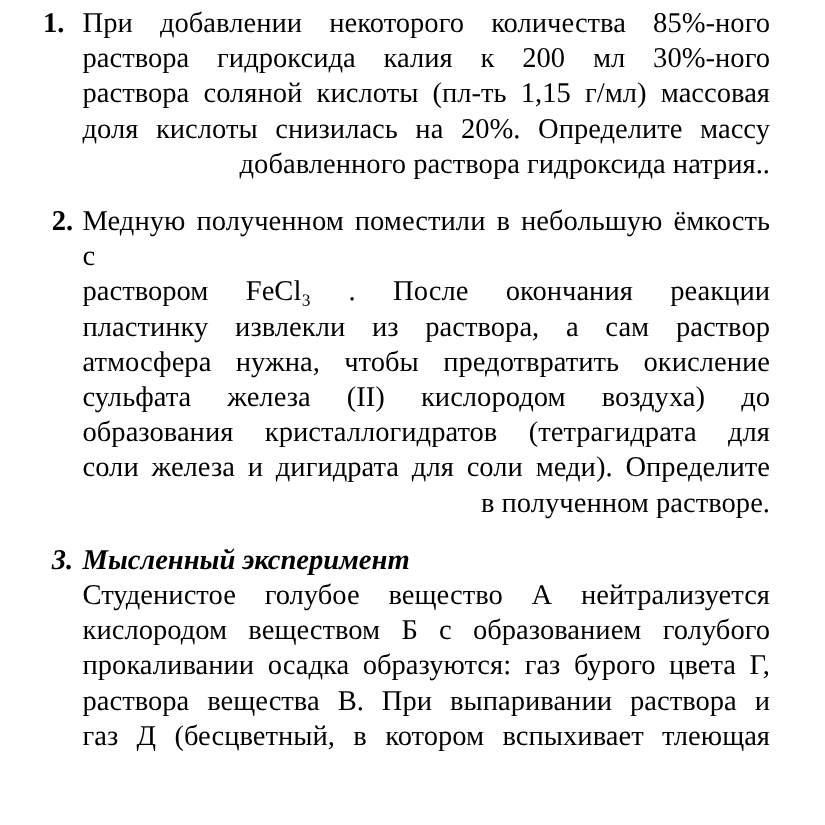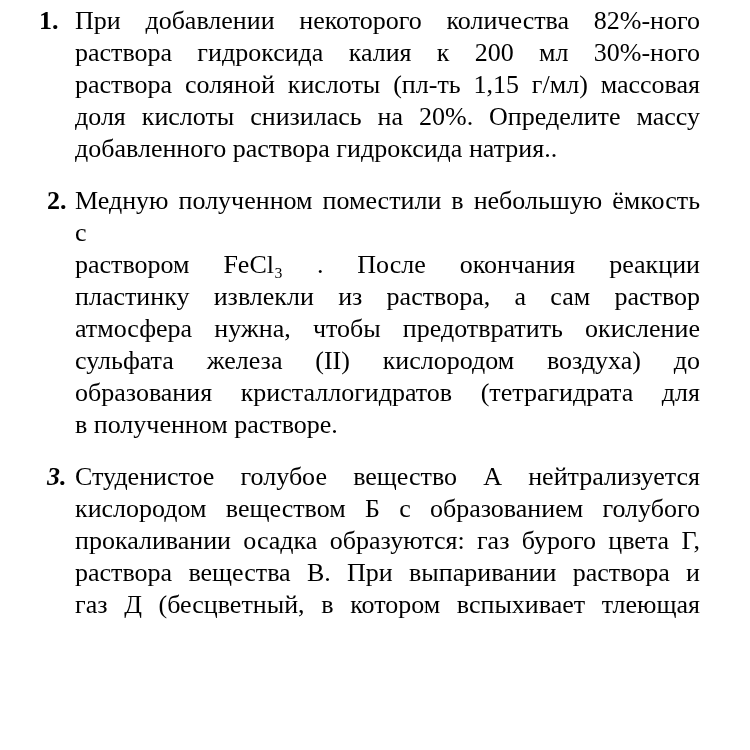--- a/index.html
+++ b/index.html
@@ -30,21 +30,21 @@
   .line {
     font-size: 26px;
     line-height: 32px;
     white-space: normal;
   }
   .line.just {
     text-align: justify;
     text-align-last: justify;
   }
   .line.plain {
-    text-align: left;
+    text-align: right;
   }
   .marker {
     position: absolute;
     top: 0;
     font-size: 26px;
     line-height: 32px;
     font-weight: bold;
     white-space: nowrap;
   }
   #p1 .marker { left: -36px; }
@@ -57,43 +57,45 @@
   }
 </style>
 </head>
 <body>
 
 <div class="doc">
 
   <section class="problem" id="p1">
     <span class="marker">1.</span>
     <div class="lines">
-        <div class="line just">При добавлении некоторого количества 82%-ного</div>
+        <div class="line just">При добавлении некоторого количества 85%-ного</div>
         <div class="line just">раствора гидроксида калия к 200 мл 30%-ного</div>
         <div class="line just">раствора соляной кислоты (пл-ть 1,15 г/мл) массовая</div>
         <div class="line just">доля кислоты снизилась на 20%. Определите массу</div>
         <div class="line plain">добавленного раствора гидроксида натрия..</div>
       </div>
   </section>
 
   <section class="problem" id="p2">
     <span class="marker">2.</span>
     <div class="lines">
         <div class="line just">Медную полученном поместили в небольшую ёмкость с</div>
         <div class="line just">раствором FeCl₃ . После окончания реакции</div>
         <div class="line just">пластинку извлекли из раствора, а сам раствор</div>
         <div class="line just">атмосфера нужна, чтобы предотвратить окисление</div>
         <div class="line just">сульфата железа (II) кислородом воздуха) до</div>
         <div class="line just">образования кристаллогидратов (тетрагидрата для</div>
+        <div class="line just">соли железа и дигидрата для соли меди). Определите</div>
         <div class="line plain">в полученном растворе.</div>
       </div>
   </section>
 
   <section class="problem" id="p3">
     <span class="marker">3.</span>
+    <div class="line title">Мысленный эксперимент</div>
     <div class="lines">
         <div class="line just">Студенистое голубое вещество А нейтрализуется</div>
         <div class="line just">кислородом веществом Б с образованием голубого</div>
         <div class="line just">прокаливании осадка образуются: газ бурого цвета Г,</div>
         <div class="line just">раствора вещества В. При выпаривании раствора и</div>
         <div class="line just">газ Д (бесцветный, в котором вспыхивает тлеющая</div>
       </div>
   </section>
 
 </div>

